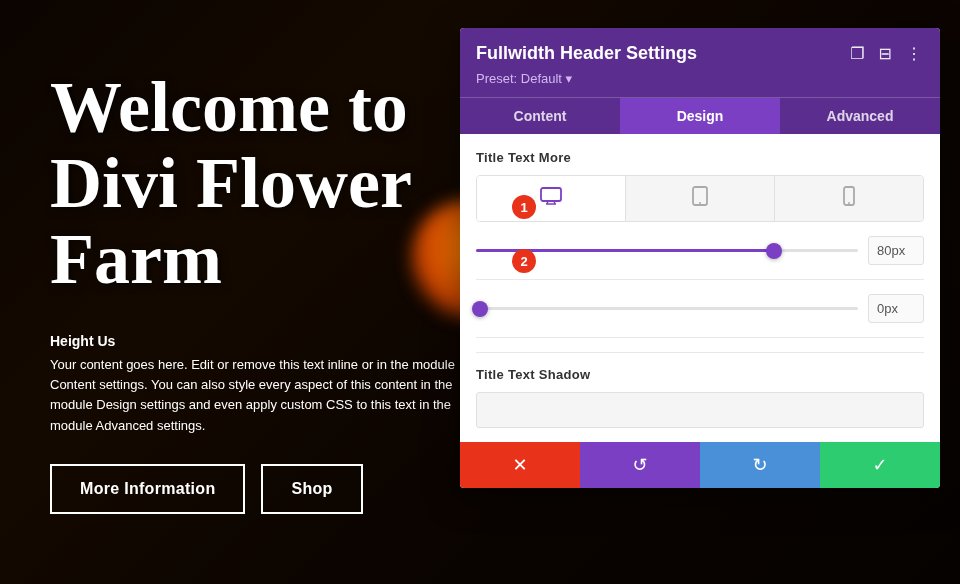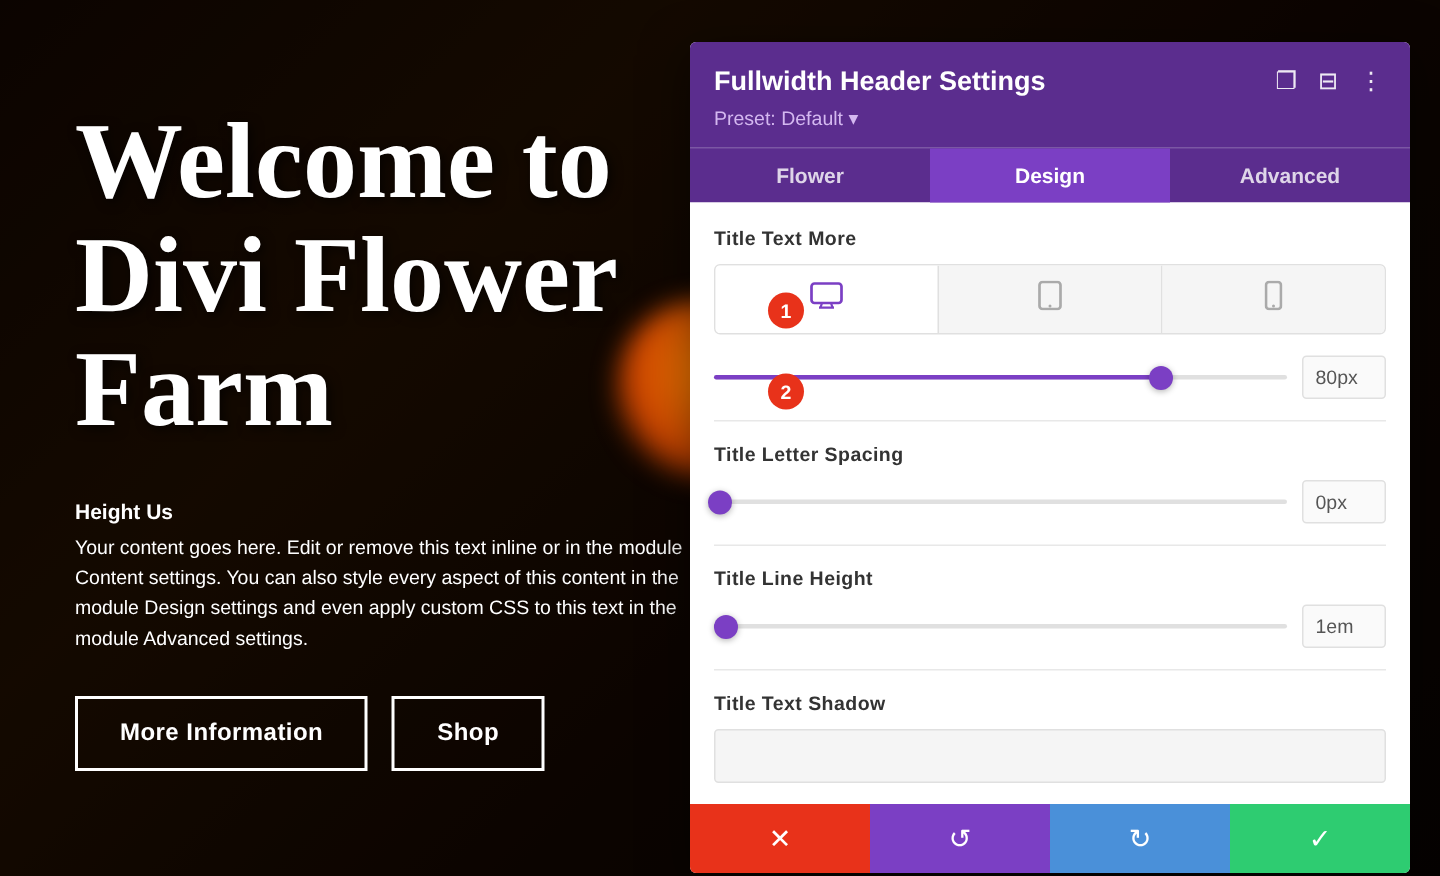--- a/index.html
+++ b/index.html
@@ -373,21 +373,21 @@
       <div class="panel-icons">
         <button class="panel-icon-btn">❐</button>
         <button class="panel-icon-btn">⊟</button>
         <button class="panel-icon-btn">⋮</button>
       </div>
     </div>
     <span class="panel-preset">Preset: Default</span>
   </div>
 
   <div class="panel-tabs">
-    <button class="panel-tab">Flower</button>
+    <button class="panel-tab">Content</button>
     <button class="panel-tab active">Design</button>
     <button class="panel-tab">Advanced</button>
   </div>
 
   <div class="panel-body">
 
     <div>
       <div class="section-label">Title Text More</div>
 
       <div class="device-row">
@@ -426,46 +426,33 @@
             <div class="slider-thumb" style="left: 78%;"></div>
           </div>
         </div>
         <div class="slider-value">80px</div>
       </div>
     </div>
 
     <div class="section-divider"></div>
 
     <div>
-      <div class="section-label">Title Letter Spacing</div>
       <div class="slider-row">
         <div class="slider-container">
           <div class="slider-track">
             <div class="slider-fill" style="width: 1%;"></div>
             <div class="slider-thumb" style="left: 1%;"></div>
           </div>
         </div>
         <div class="slider-value">0px</div>
       </div>
     </div>
 
     <div class="section-divider"></div>
 
-    <div>
-      <div class="section-label">Title Line Height</div>
-      <div class="slider-row">
-        <div class="slider-container">
-          <div class="slider-track">
-            <div class="slider-fill" style="width: 2%;"></div>
-            <div class="slider-thumb" style="left: 2%;"></div>
-          </div>
-        </div>
-        <div class="slider-value">1em</div>
-      </div>
-    </div>
 
     <div class="section-divider"></div>
 
     <div style="margin-bottom: 14px;">
       <div class="section-label">Title Text Shadow</div>
       <div style="height: 36px; background: #f5f5f5; border: 1px solid #e0e0e0; border-radius: 3px;"></div>
     </div>
 
   </div>
 

